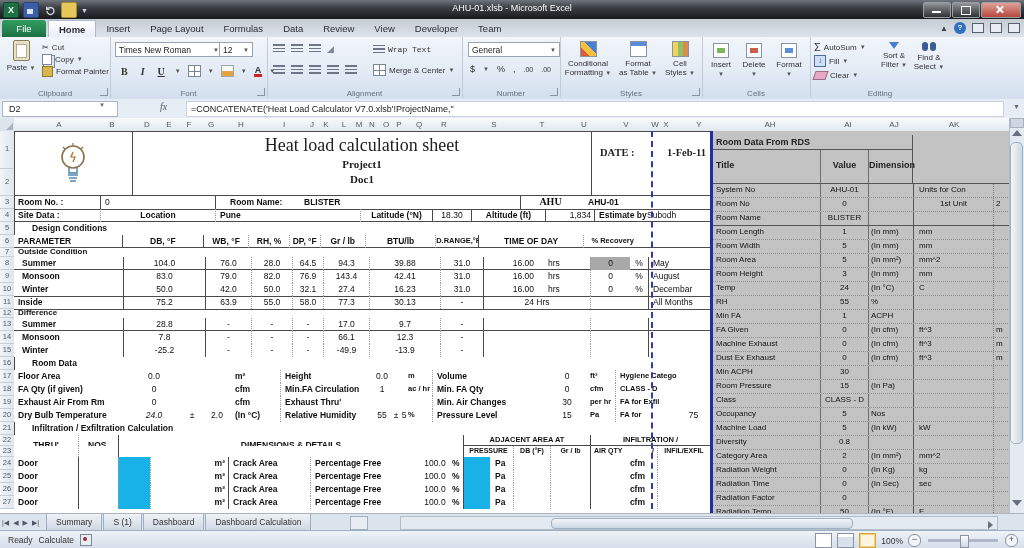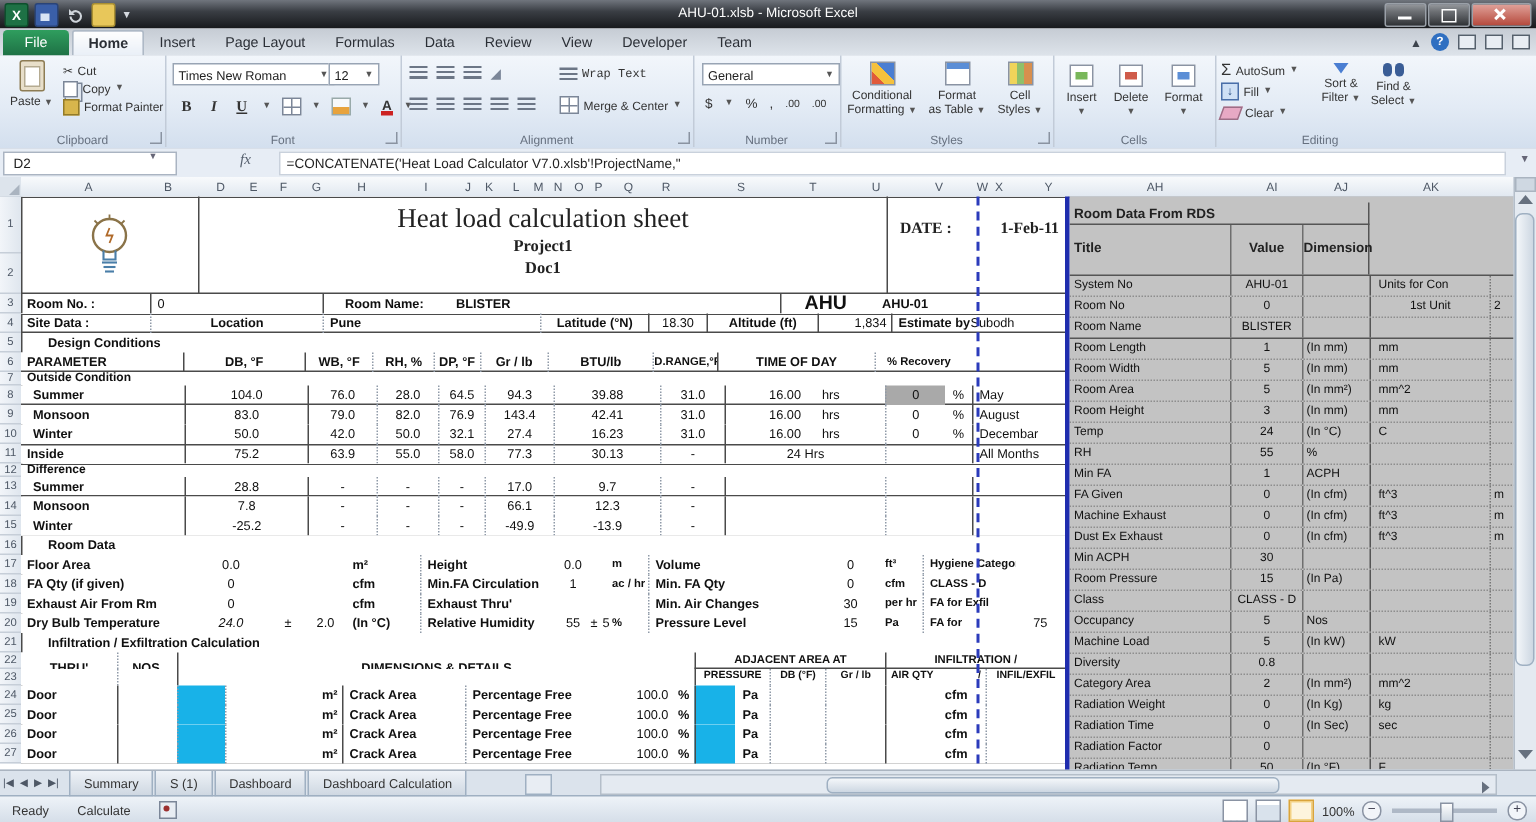--- a/index.html
+++ b/index.html
@@ -160,21 +160,21 @@
   .tnav{position:absolute;left:2px;top:2px;display:flex;gap:4px;font-size:7px;color:#4e5866;line-height:13px;}
   .stabs{position:absolute;left:46px;top:0;display:flex;height:17px;}
   .stabs .st{padding:0 9px;font-size:8.5px;line-height:16px;color:#333;background:linear-gradient(#eef2f7,#cfd8e2);
       border:1px solid #9fb0c2;border-top:none;margin-right:1px;}
   .newtab{width:16px;height:12px;margin:2px 0 0 4px;background:#e8edf3;border:1px solid #9fb0c2;position:relative;}
   .hscroll{position:absolute;left:400px;top:2px;width:596px;height:12px;background:#e4eaf1;border:1px solid #b4bec9;}
   .hthumb{position:absolute;left:150px;top:1px;width:300px;height:9px;background:linear-gradient(#f4f7fa,#cdd7e2);border:1px solid #9fb0c2;border-radius:4px;}
   .hs-right{position:absolute;right:4px;top:4px;width:0;height:0;border-top:4px solid transparent;border-bottom:4px solid transparent;border-left:5px solid #66707e;}
   
   .status{position:absolute;left:0;top:530px;width:1024px;height:18px;background:linear-gradient(#eef3f8,#d4dde8);border-top:1px solid #9fb0c2;font-size:8.5px;color:#333;}
-  .st-left{position:absolute;left:8px;top:3px;display:flex;gap:19px;align-items:center;}
+  .st-left{position:absolute;left:8px;top:3px;display:flex;gap:6px;align-items:center;}
   .macro-ic{width:10px;height:10px;border:1px solid #7b8698;background:#e8edf3;position:relative;}
   .macro-ic:after{content:"";position:absolute;left:2px;top:2px;width:4px;height:4px;border-radius:50%;background:#9c3030;}
   .st-right{position:absolute;right:6px;top:2px;display:flex;gap:5px;align-items:center;}
   .view-ic{width:15px;height:13px;border:1px solid #8a93a3;background:#f6f8fb;}
   .view-ic.v1{background:linear-gradient(#fff,#fff),repeating-linear-gradient(90deg,#9fb0c2 0 1px,transparent 1px 4px);}
   .view-ic.v2{background:linear-gradient(#fff 20%,#d9e2ec 20%);}
   .view-ic.hl{border:1px solid #d9a43c;box-shadow:0 0 0 1px #f3d184 inset;background:#fdf4dd;}
   .zoomtrack{width:70px;height:3px;background:#aeb8c6;position:relative;margin:0 2px;}
   .zoomthumb{position:absolute;left:32px;top:-4px;width:7px;height:11px;background:linear-gradient(#fdfdfd,#cfd8e2);border:1px solid #8a93a3;}
   .zpm{width:11px;height:11px;border:1px solid #8a93a3;border-radius:6px;background:#f2f5f9;text-align:center;line-height:9px;font-size:9px;color:#445;}
@@ -491,21 +491,21 @@
         <span>DATE :</span>
         <span>1-Feb-11</span>
       </div>
     </div>
 
     <div class="sr h13 edges">
       <div class="b pl" style="width:86px;">Room No. :</div>
       <div class="vs pl" style="width:115px;">0</div>
       <div class="vs b" style="width:85px;padding-left:14px;">Room Name:</div>
       <div class="b pl" style="width:220px;">BLISTER</div>
-      <div class="vs b c" style="width:60px;font-size:13px;">AHU</div>
+      <div class="vs b c" style="width:60px;font-size:10px;font-family:Liberation Serif, serif;">AHU</div>
       <div class="b" style="width:130px;padding-left:8px;">AHU-01</div>
     </div>
 
     <div class="sr h13 r4row">
       <div class="b pl" style="width:86px;">Site Data :</div>
       <div class="vl b c" style="width:115px;">Location</div>
       <div class="vl b pl" style="width:145px;">Pune</div>
       <div class="vl b c" style="width:72px;">Latitude (°N)</div>
       <div class="vs c" style="width:40px;border-right:1px solid #4a4a4a;">18.30</div>
       <div class="b c" style="width:73px;">Altitude (ft)</div>

